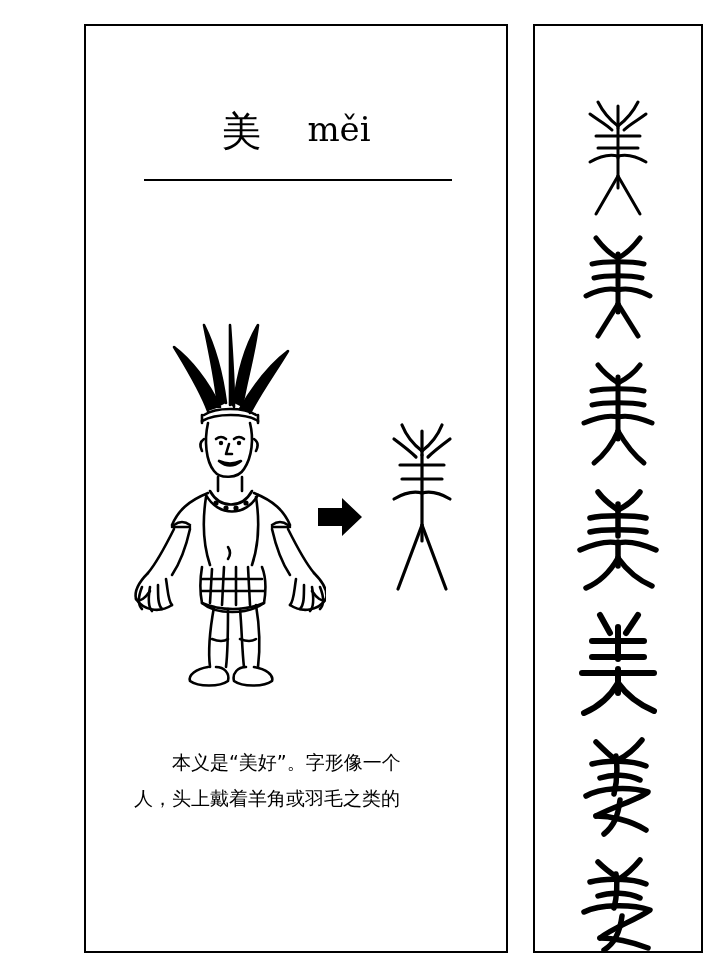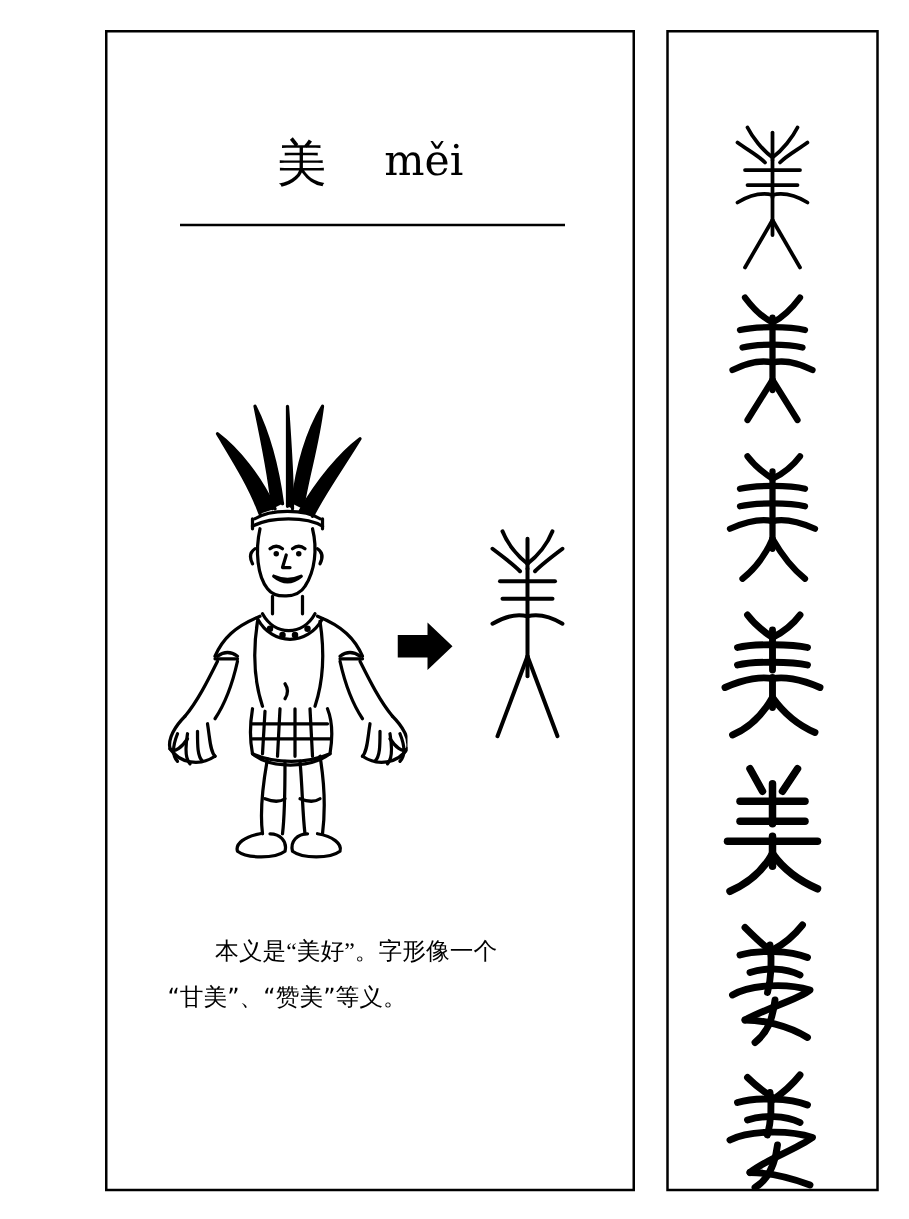--- a/index.html
+++ b/index.html
@@ -105,21 +105,20 @@
     color: #000;
     text-align: justify;
     text-indent: 38px;
   }
   .explain .line {
     display: block;
     text-indent: 0;
   }
   .explain .line.first {
     text-indent: 38px;
-    font-family: Liberation Serif, serif;
   }
 
   
   .script-panel {
     position: absolute;
     left: 533px;
     top: 24px;
     width: 170px;
     height: 929px;
     border: 2px solid #000;
@@ -256,21 +255,21 @@
           <path d="M74 78 C64 72 54 70 46 72"></path>
           <path d="M46 72 L46 120"></path>
           <path d="M46 104 L22 168"></path>
           <path d="M46 104 L70 168"></path>
         </g>
       </svg>
     </div>
 
     <div class="explain">
       <span class="line first">本义是“美好”。字形像一个</span>
-      <span class="line">“甘美”、“赞美”等义。</span>
+      <span class="line">人，头上戴着羊角或羽毛之类的</span>
     </div>
   </div>
 
   <div class="script-panel">
     <div class="script-col">
 
       <div class="script-item" style="top:40px;">
         <svg width="88" height="120" viewBox="0 0 88 120">
           <g fill="none" stroke="#000" stroke-width="3" stroke-linecap="round">
             <path d="M44 6 L44 28"></path>

